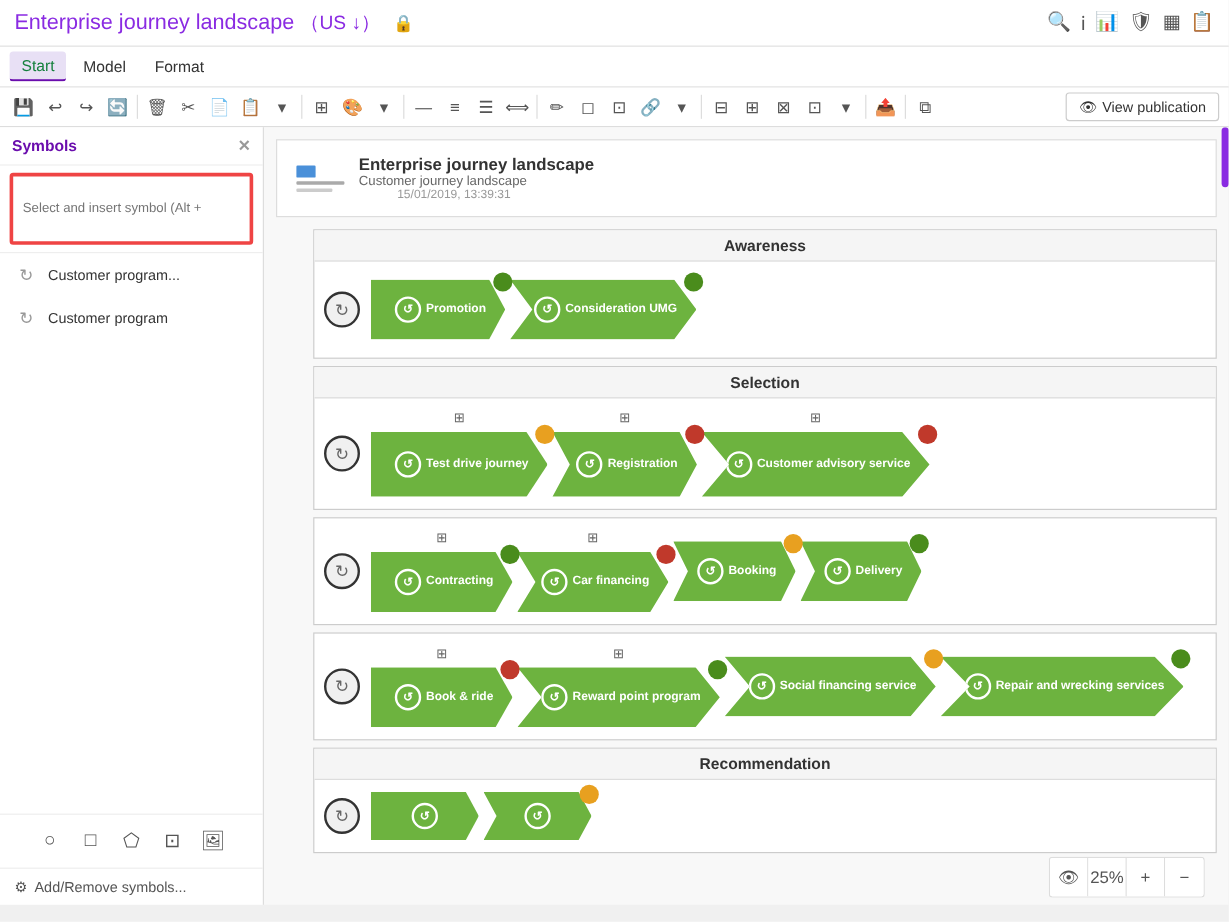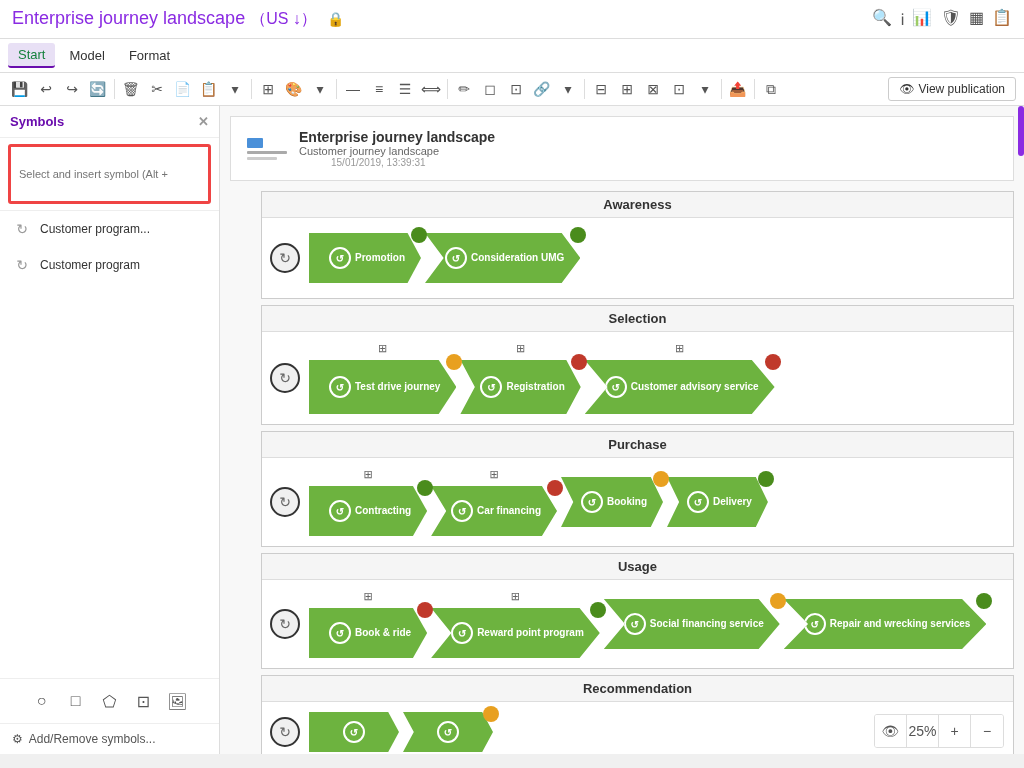--- a/index.html
+++ b/index.html
@@ -494,23 +494,20 @@
                 <div class="chevron-inner">↺</div>
                 <span class="chevron-label">Customer advisory service</span>
               </div>
               <div class="status-dot dot-red"></div>
             </div>
           </div>
         </div>
       </div>
 
       <div class="journey-section">
-        <div class="journey-header">
-          <span>Purchase</span>
-        </div>
         <div class="journey-row">
           <div class="journey-left-icon dark">↻</div>
           <div class="journey-row-inner">
 
             <div class="chevron-wrapper" style="margin-top:18px;">
               <div style="position:absolute;top:-18px;left:50%;transform:translateX(-50%);font-size:11px;color:#666;">⊞</div>
               <div class="chevron-body first" style="min-width:95px; height:50px;">
                 <div class="chevron-inner">↺</div>
                 <span class="chevron-label">Contracting</span>
               </div>
@@ -539,23 +536,20 @@
                 <div class="chevron-inner">↺</div>
                 <span class="chevron-label">Delivery</span>
               </div>
               <div class="status-dot dot-green"></div>
             </div>
           </div>
         </div>
       </div>
 
       <div class="journey-section">
-        <div class="journey-header">
-          <span>Usage</span>
-        </div>
         <div class="journey-row">
           <div class="journey-left-icon dark">↻</div>
           <div class="journey-row-inner">
 
             <div class="chevron-wrapper" style="margin-top:18px;">
               <div style="position:absolute;top:-18px;left:50%;transform:translateX(-50%);font-size:11px;color:#666;">⊞</div>
               <div class="chevron-body first" style="min-width:90px; height:50px;">
                 <div class="chevron-inner">↺</div>
                 <span class="chevron-label">Book &amp; ride</span>
               </div>

